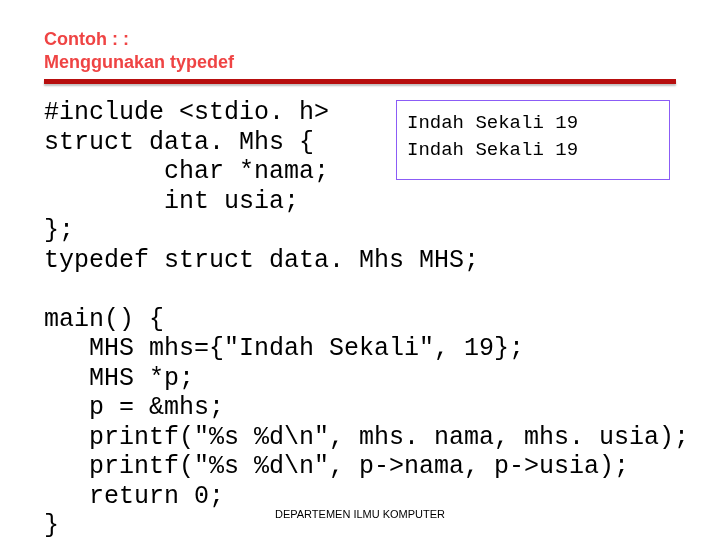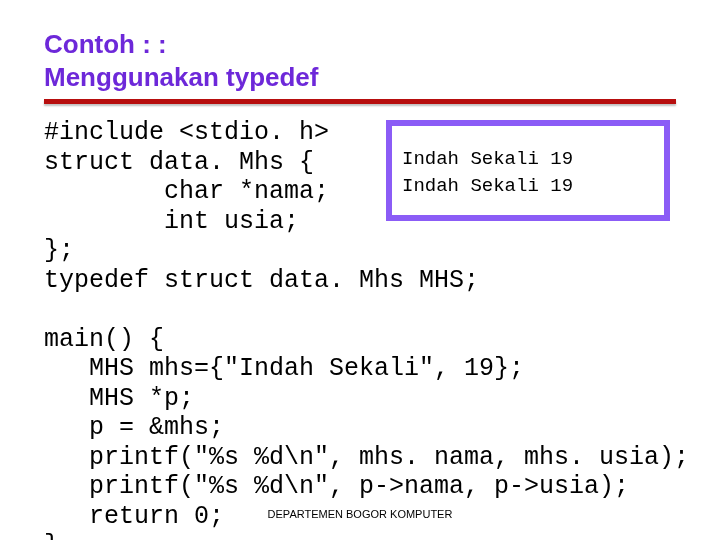--- a/index.html
+++ b/index.html
@@ -9,23 +9,23 @@
     height: 540px;
     background: #fff;
     font-family: Verdana, Arial, sans-serif;
     position: relative;
     overflow: hidden;
   }
   .slide {
     padding: 28px 44px 0 44px;
   }
   .title {
-    font-size: 26px;
+    font-size: 18px;
     font-weight: bold;
-    color: #6d28d9;
+    color: #ef4444;
     line-height: 1.25;
     margin: 0 0 6px 0;
     letter-spacing: 0px;
   }
   .rule {
     height: 5px;
     background: #b70e0e;
     width: 100%;
     margin: 2px 0 14px 0;
     box-shadow: 0 2px 2px rgba(0,0,0,0.25);
@@ -37,22 +37,22 @@
     font-family: "Courier New", Courier, monospace;
     font-size: 25px;
     white-space: pre;
     color: #000;
     line-height: 1.18;
   }
   .output-box {
     position: absolute;
     top: 2px;
     right: 6px;
-    border: 6px solid #8b5cf6;
-    padding: 20px 10px 16px 10px;
+    border: 1px solid #8b5cf6;
+    padding: 9px 10px 16px 10px;
     background: #fff;
     font-family: "Courier New", Courier, monospace;
     font-size: 19px;
     white-space: pre;
     line-height: 1.4;
     width: 252px;
   }
   .footer {
     position: absolute;
     bottom: 18px;
@@ -90,14 +90,14 @@
    printf("%s %d\n", mhs. nama, mhs. usia);
    printf("%s %d\n", p-&gt;nama, p-&gt;usia);
    return 0;
 }</div>
     <div class="output-box">Indah Sekali 19
 Indah Sekali 19</div>
   </div>
 </div>
 
 <div class="footer">
-  <span>DEPARTEMEN BOGOR KOMPUTER</span><br>
+  <span>DEPARTEMEN ILMU KOMPUTER</span><br>
 </div>
 
 </body></html>

